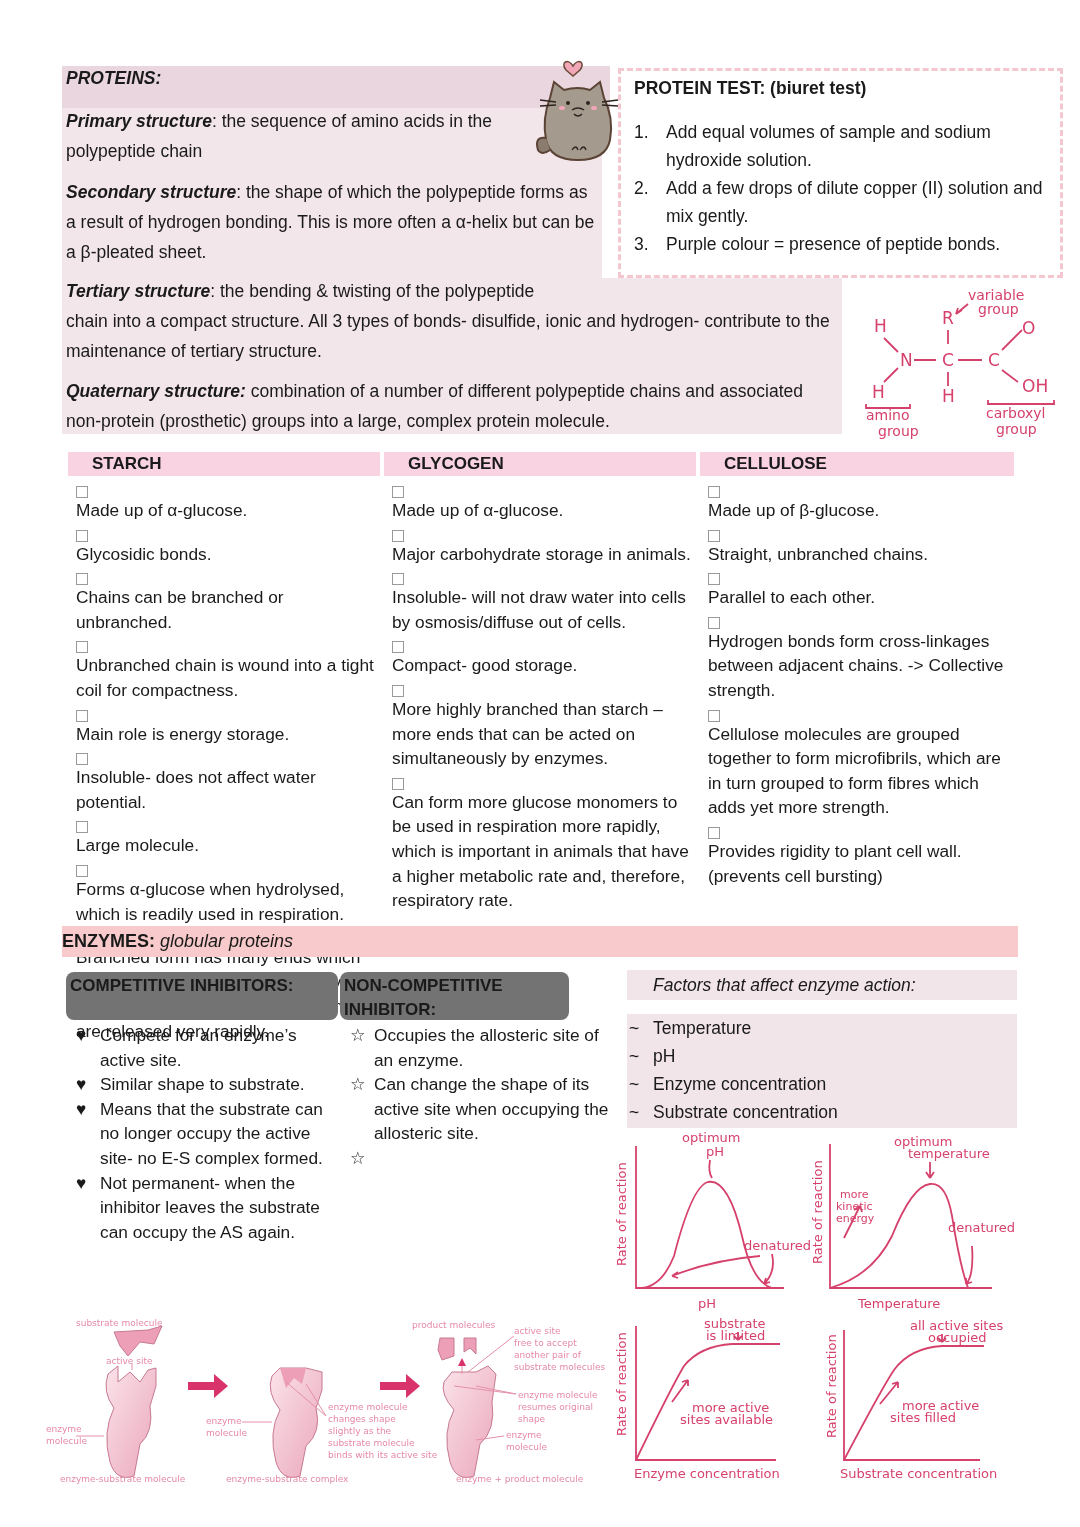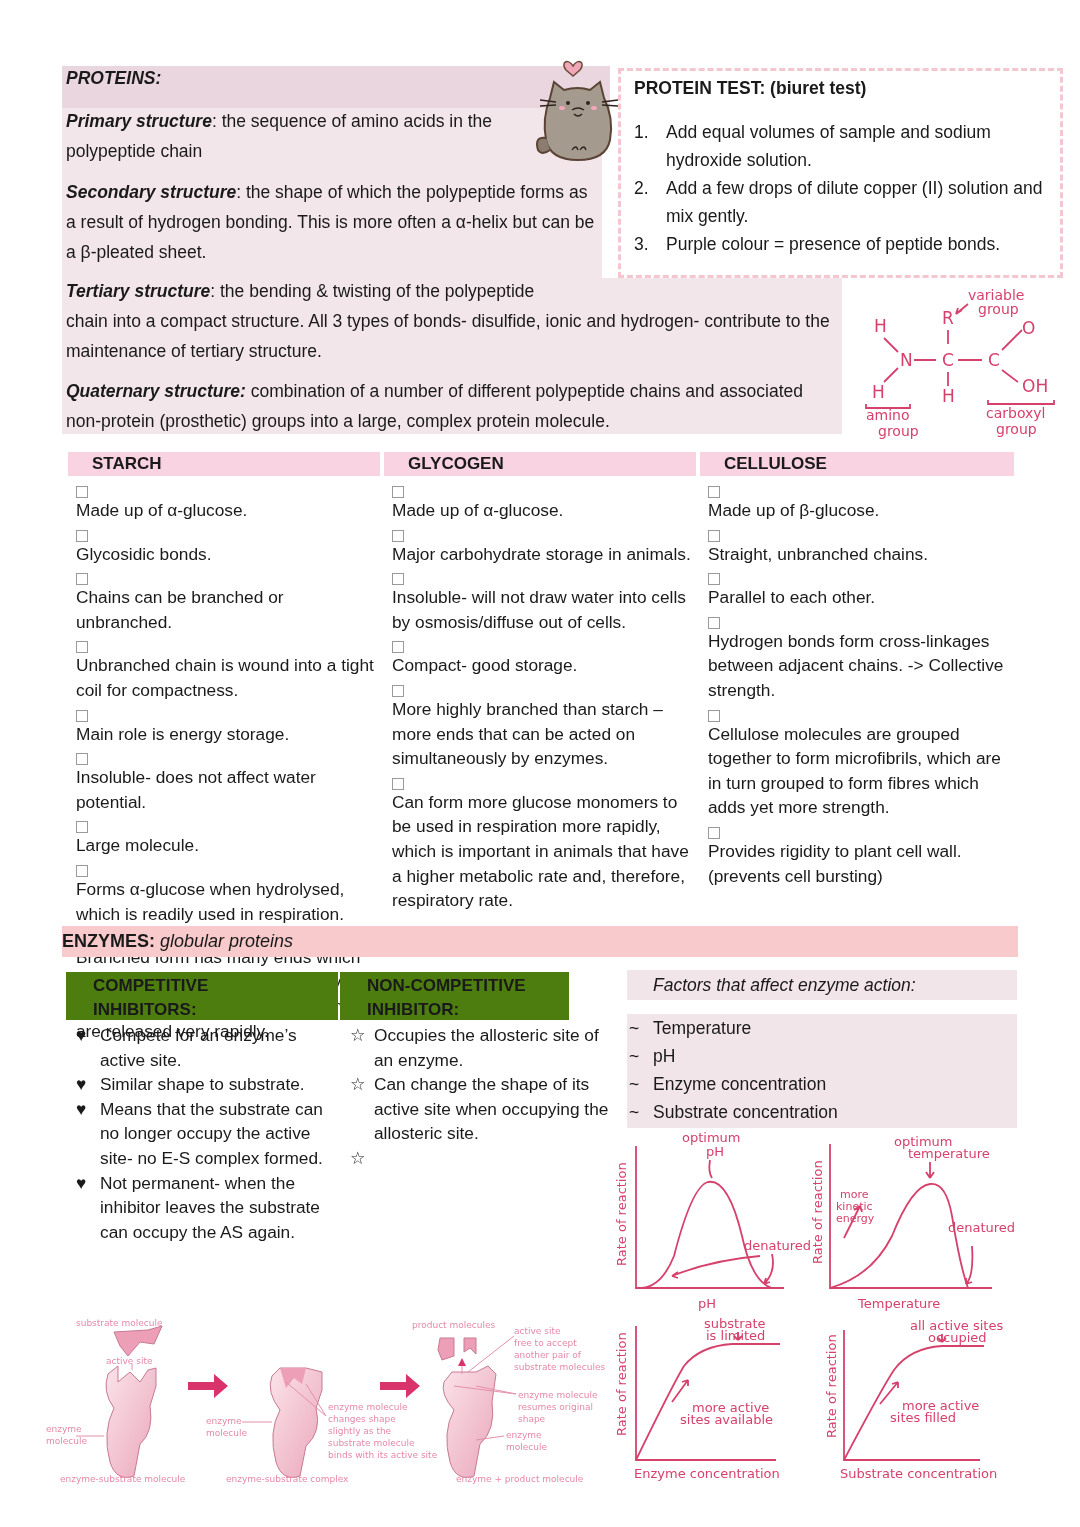--- a/index.html
+++ b/index.html
@@ -22,21 +22,21 @@
   .test-item .num { width: 32px; flex-shrink: 0; }
 
   
   .carb-head { top: 452px; height: 24px; background: #f9d3e1; font-weight: bold; padding-left: 24px; line-height: 24px; font-size: 17px; }
   .carb-list { top: 479px; }
   .carb-item { display: flex; line-height: 24.6px; font-size: 17.3px; flex-direction: column; }
   .carb-item .box { width: 12px; height: 12px; border: 1px solid #9a9a9a; margin-top: 7px; margin-right: 22px; flex-shrink: 0; margin-left: 0; }
 
   
   .enz-head { left: 62px; top: 926px; width: 956px; height: 31px; background: #f8cacb; line-height: 31px; font-size: 18px; }
-  .inhib-head { top: 972px; height: 48px; background: #4d7c0f; font-weight: bold; font-size: 17px; line-height: 24px; padding: 2px 27px; }
+  .inhib-head { top: 972px; height: 48px; background: #737373; font-weight: bold; font-size: 17px; line-height: 24px; padding: 2px 4px; border-radius: 8px; }
   .inhib-list { top: 1023px; }
   .inhib-item { display: flex; line-height: 24.6px; font-size: 17.3px; }
   .inhib-item .bul { width: 32px; flex-shrink: 0; padding-left: 8px; }
 
   .factors-head { left: 627px; top: 970px; width: 390px; height: 30px; background: #f2e5e9; font-style: italic; line-height: 30px; padding-left: 26px; font-size: 17.5px; }
   .factors-list { left: 627px; top: 1014px; width: 390px; height: 114px; background: #f2e5e9; padding-top: 0; }
   .factor-item { display: flex; line-height: 28px; font-size: 17.5px; }
   .factor-item .til { width: 26px; text-align: left; padding-left: 2px; }
 
   .hand { font-family: "DejaVu Sans", sans-serif; fill: #d6416c; }

